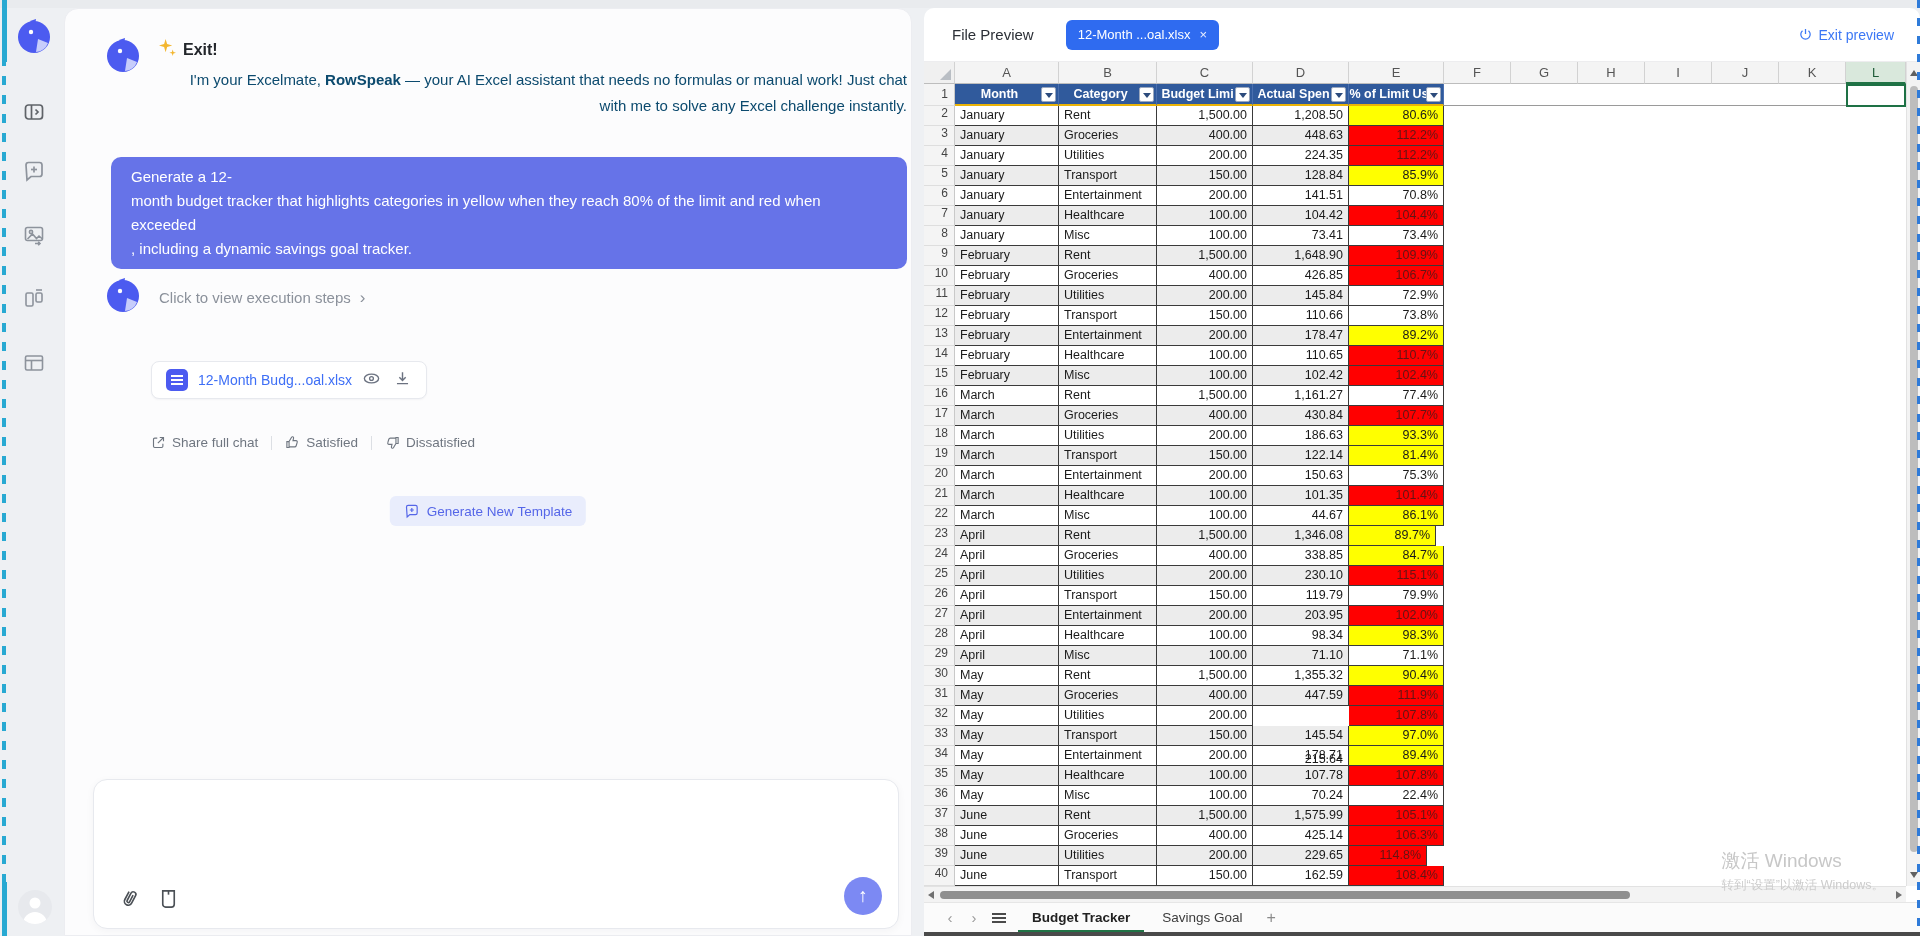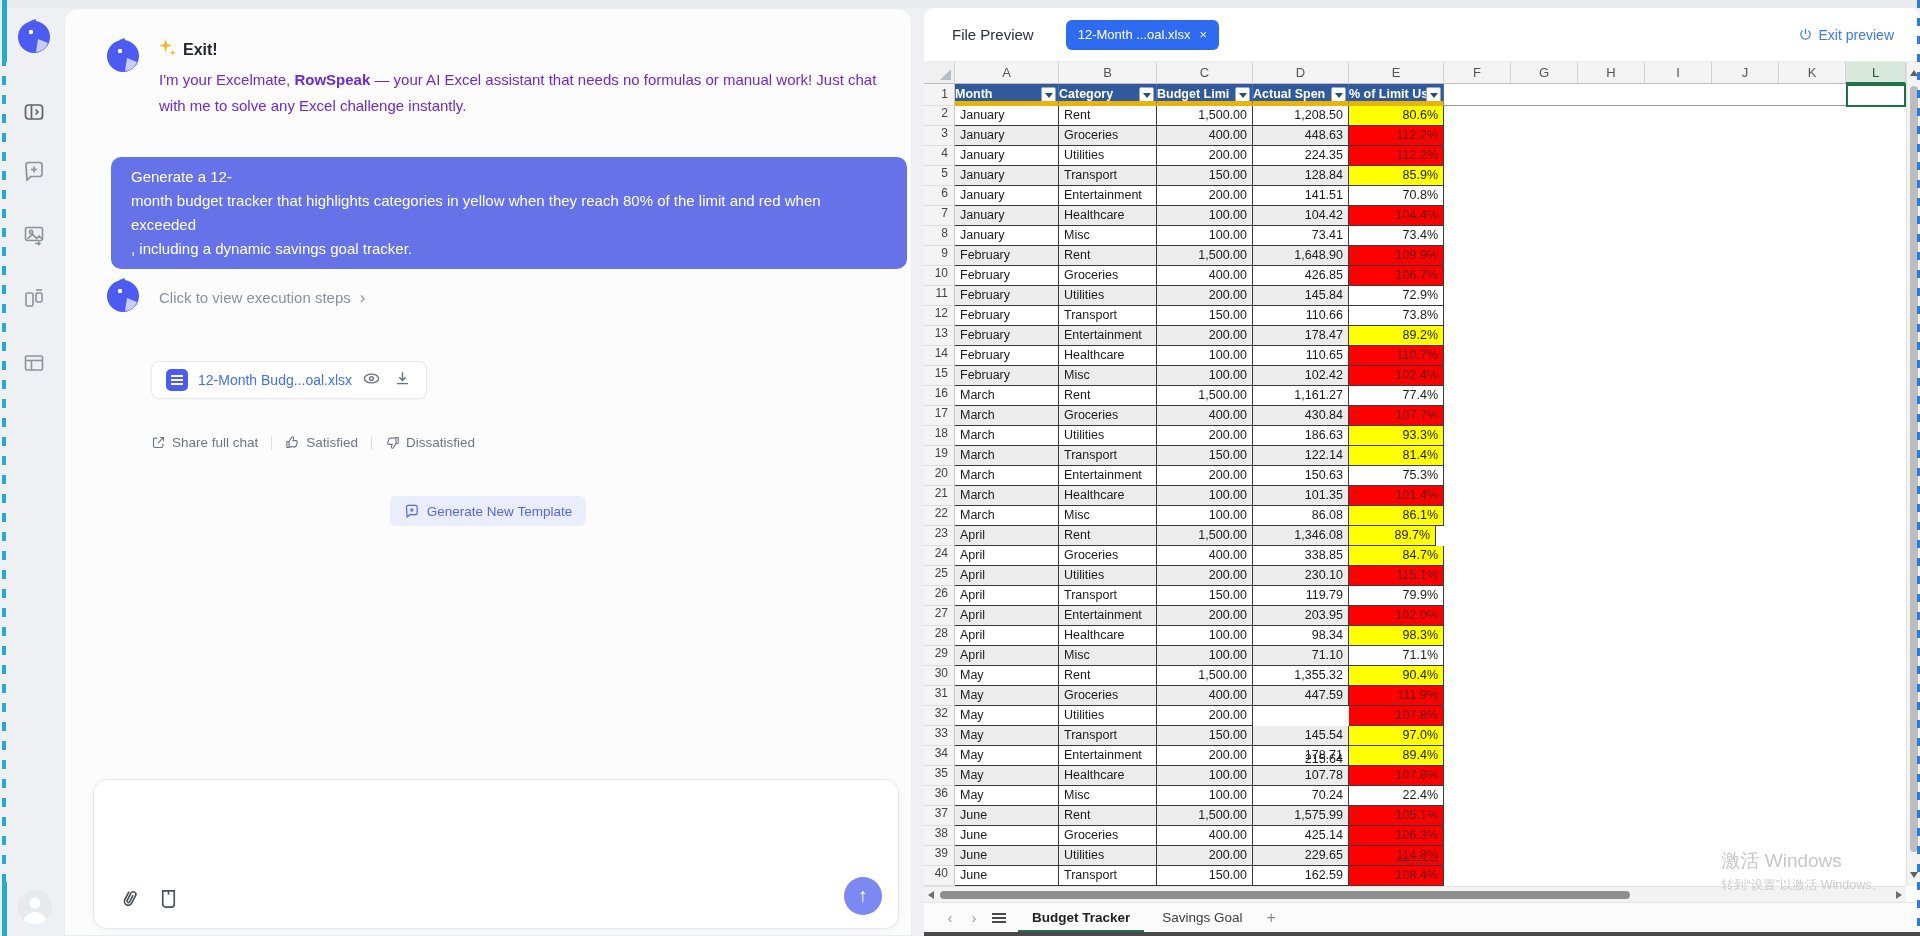--- a/index.html
+++ b/index.html
@@ -28,21 +28,21 @@
   .user-avatar { position:absolute; left:10px; top:882px; width:34px; height:34px; border-radius:50%; background:#e7e9ed; overflow:hidden; }
 
   
   .chat-card { position:absolute; left:64px; top:8px; width:848px; height:928px; background:#fcfcfd;
     border:1px solid #ecedf1; border-radius:14px 14px 0 0; }
   .bird-av { position:absolute; width:36px; height:36px; }
   .av1 { left:40px; top:28px; }
   .av2 { left:40px; top:268px; }
   .hello-row { position:absolute; left:94px; top:30px; display:flex; align-items:center; gap:7px;
     font-size:16px; font-weight:bold; color:#23262b; }
-  .intro { position:absolute; left:94px; top:58px; width:748px; font-size:15px; line-height:26px; color:#6d28d9; }
+  .intro { position:absolute; left:94px; top:58px; width:748px; font-size:15px; line-height:26px; color:#0c4a6e;text-align:right; }
   .bubble { position:absolute; left:46px; top:148px; width:796px; background:#6673e8; color:#fff;
     border-radius:10px; padding:8px 20px; font-size:15px; line-height:24px; white-space:pre-line; }
   .steps { position:absolute; left:94px; top:280px; display:flex; align-items:center; gap:9px;
     font-size:15px; color:#8b919b; cursor:pointer; }
   .steps .chev { font-size:17px; line-height:1; color:#8b919b; }
   .result { position:absolute; left:94px; top:316px; width:740px; font-size:15px; color:#2f3338; }
   .chip { position:absolute; left:86px; top:352px; height:38px; display:flex; align-items:center; gap:10px;
     padding:0 14px; background:#fff; border:1px solid #e7e9ee; border-radius:8px;
     box-shadow:0 1px 2px rgba(20,20,40,.04); }
   .chip-ic { width:22px; height:22px; border-radius:5px; background:#4c5bf0; position:relative; flex:0 0 auto; }
@@ -88,22 +88,22 @@
   .letters .scell { height:22px; background:#f4f4f4; border-right:1px solid #d2d2d2; border-bottom:1px solid #bdbdbd;
     text-align:center; line-height:21px; color:#555; font-size:13px; }
   .letters .corner { position:relative; background:#f0f0f0; }
   .letters .corner::after { content:""; position:absolute; right:3px; bottom:3px;
     border-left:11px solid transparent; border-bottom:11px solid #b9bec4; }
   .letters .sel { background:#d9e8dc; border-bottom:2px solid #217346; color:#1e5c38; }
   .gut { height:100%; background:#f4f4f4; border-right:1px solid #c9c9c9; border-bottom:1px solid #dedede;
     text-align:right; padding-right:6px; color:#444; font-size:12px; }
   .hrow { height:22px; }
   .hrow .gut { line-height:21px; }
-  .shdr { position:relative; height:22px; background:#305a9c; color:#fff; font-weight:bold; 
-    line-height:21px; border-right:1px solid #4a6fae; border-bottom:5px solid #eab308; padding-right:14px; font-size:12.5px; }
+  .shdr { position:relative; height:22px; background:#305a9c; color:#fff; font-weight:bold; text-align:center;
+    line-height:21px; border-right:1px solid #4a6fae; border-bottom:2px solid #eab308; padding-right:14px; font-size:12.5px; }
   .fbtn { position:absolute; right:2px; top:3px; width:15px; height:15px; background:#fff; border:1px solid #9aa7bd;
     border-radius:2px; }
   .fbtn::after { content:""; position:absolute; left:3px; top:5px; border-left:4px solid transparent;
     border-right:4px solid transparent; border-top:5px solid #2c4b7c; }
   .hdr-rest { height:22px; border-bottom:1px solid #9a9a9a; }
   .drow { height:20px; }
   .drow .cA,.drow .cB,.drow .cC,.drow .cD,.drow .cE { border-right:1px solid #3a3a3a; border-bottom:1px solid #3a3a3a;
     height:20px; line-height:19px; color:#1a1a1a; }
   .drow .cA { padding-left:5px; }
   .drow .cB { padding-left:5px; }
@@ -517,21 +517,21 @@
         <div class="scell cC num" style="width: 96px;">100.00</div>
         <div class="scell cD num" style="width: 96px;">101.35</div>
         <div class="scell cE num cr" style="width: 95px;">101.4%</div>
         <div class="scell " style="width: 462px;"></div>
       </div>
       <div class="srow drow">
         <div class="scell gut" style="width: 31px;">22</div>
         <div class="scell cA" style="width: 104px;">March</div>
         <div class="scell cB" style="width: 98px;">Misc</div>
         <div class="scell cC num" style="width: 96px;">100.00</div>
-        <div class="scell cD num" style="width: 96px;">86.08</div>
+        <div class="scell cD num" style="width: 96px;">44.67</div>
         <div class="scell cE num cy" style="width: 95px;">86.1%</div>
         <div class="scell " style="width: 462px;"></div>
       </div>
       <div class="srow drow band">
         <div class="scell gut" style="width: 31px;">23</div>
         <div class="scell cA" style="width: 104px;">April</div>
         <div class="scell cB" style="width: 98px;">Rent</div>
         <div class="scell cC num" style="width: 96px;">1,500.00</div>
         <div class="scell cD num" style="width: 96px;">1,346.08</div>
         <div class="scell cE num cy" style="width: 87px;">89.7%</div>
@@ -671,21 +671,21 @@
         <div class="scell cD num" style="width: 96px;">425.14</div>
         <div class="scell cE num cr" style="width: 95px;">106.3%</div>
         <div class="scell " style="width: 462px;"></div>
       </div>
       <div class="srow drow band">
         <div class="scell gut" style="width: 31px;">39</div>
         <div class="scell cA" style="width: 104px;">June</div>
         <div class="scell cB" style="width: 98px;">Utilities</div>
         <div class="scell cC num" style="width: 96px;">200.00</div>
         <div class="scell cD num" style="width: 96px;">229.65</div>
-        <div class="scell cE num cr" style="width: 95px; text-decoration: underline;">114.8%</div>
+        <div class="scell cE num cr" style="width: 78px;">114.8%</div>
         <div class="scell " style="width: 462px;"></div>
       </div>
       <div class="srow drow">
         <div class="scell gut" style="width: 31px;">40</div>
         <div class="scell cA" style="width: 104px;">June</div>
         <div class="scell cB" style="width: 98px;">Transport</div>
         <div class="scell cC num" style="width: 96px;">150.00</div>
         <div class="scell cD num" style="width: 96px;">162.59</div>
         <div class="scell cE num cr" style="width: 95px;">108.4%</div>
         <div class="scell " style="width: 462px;"></div>

